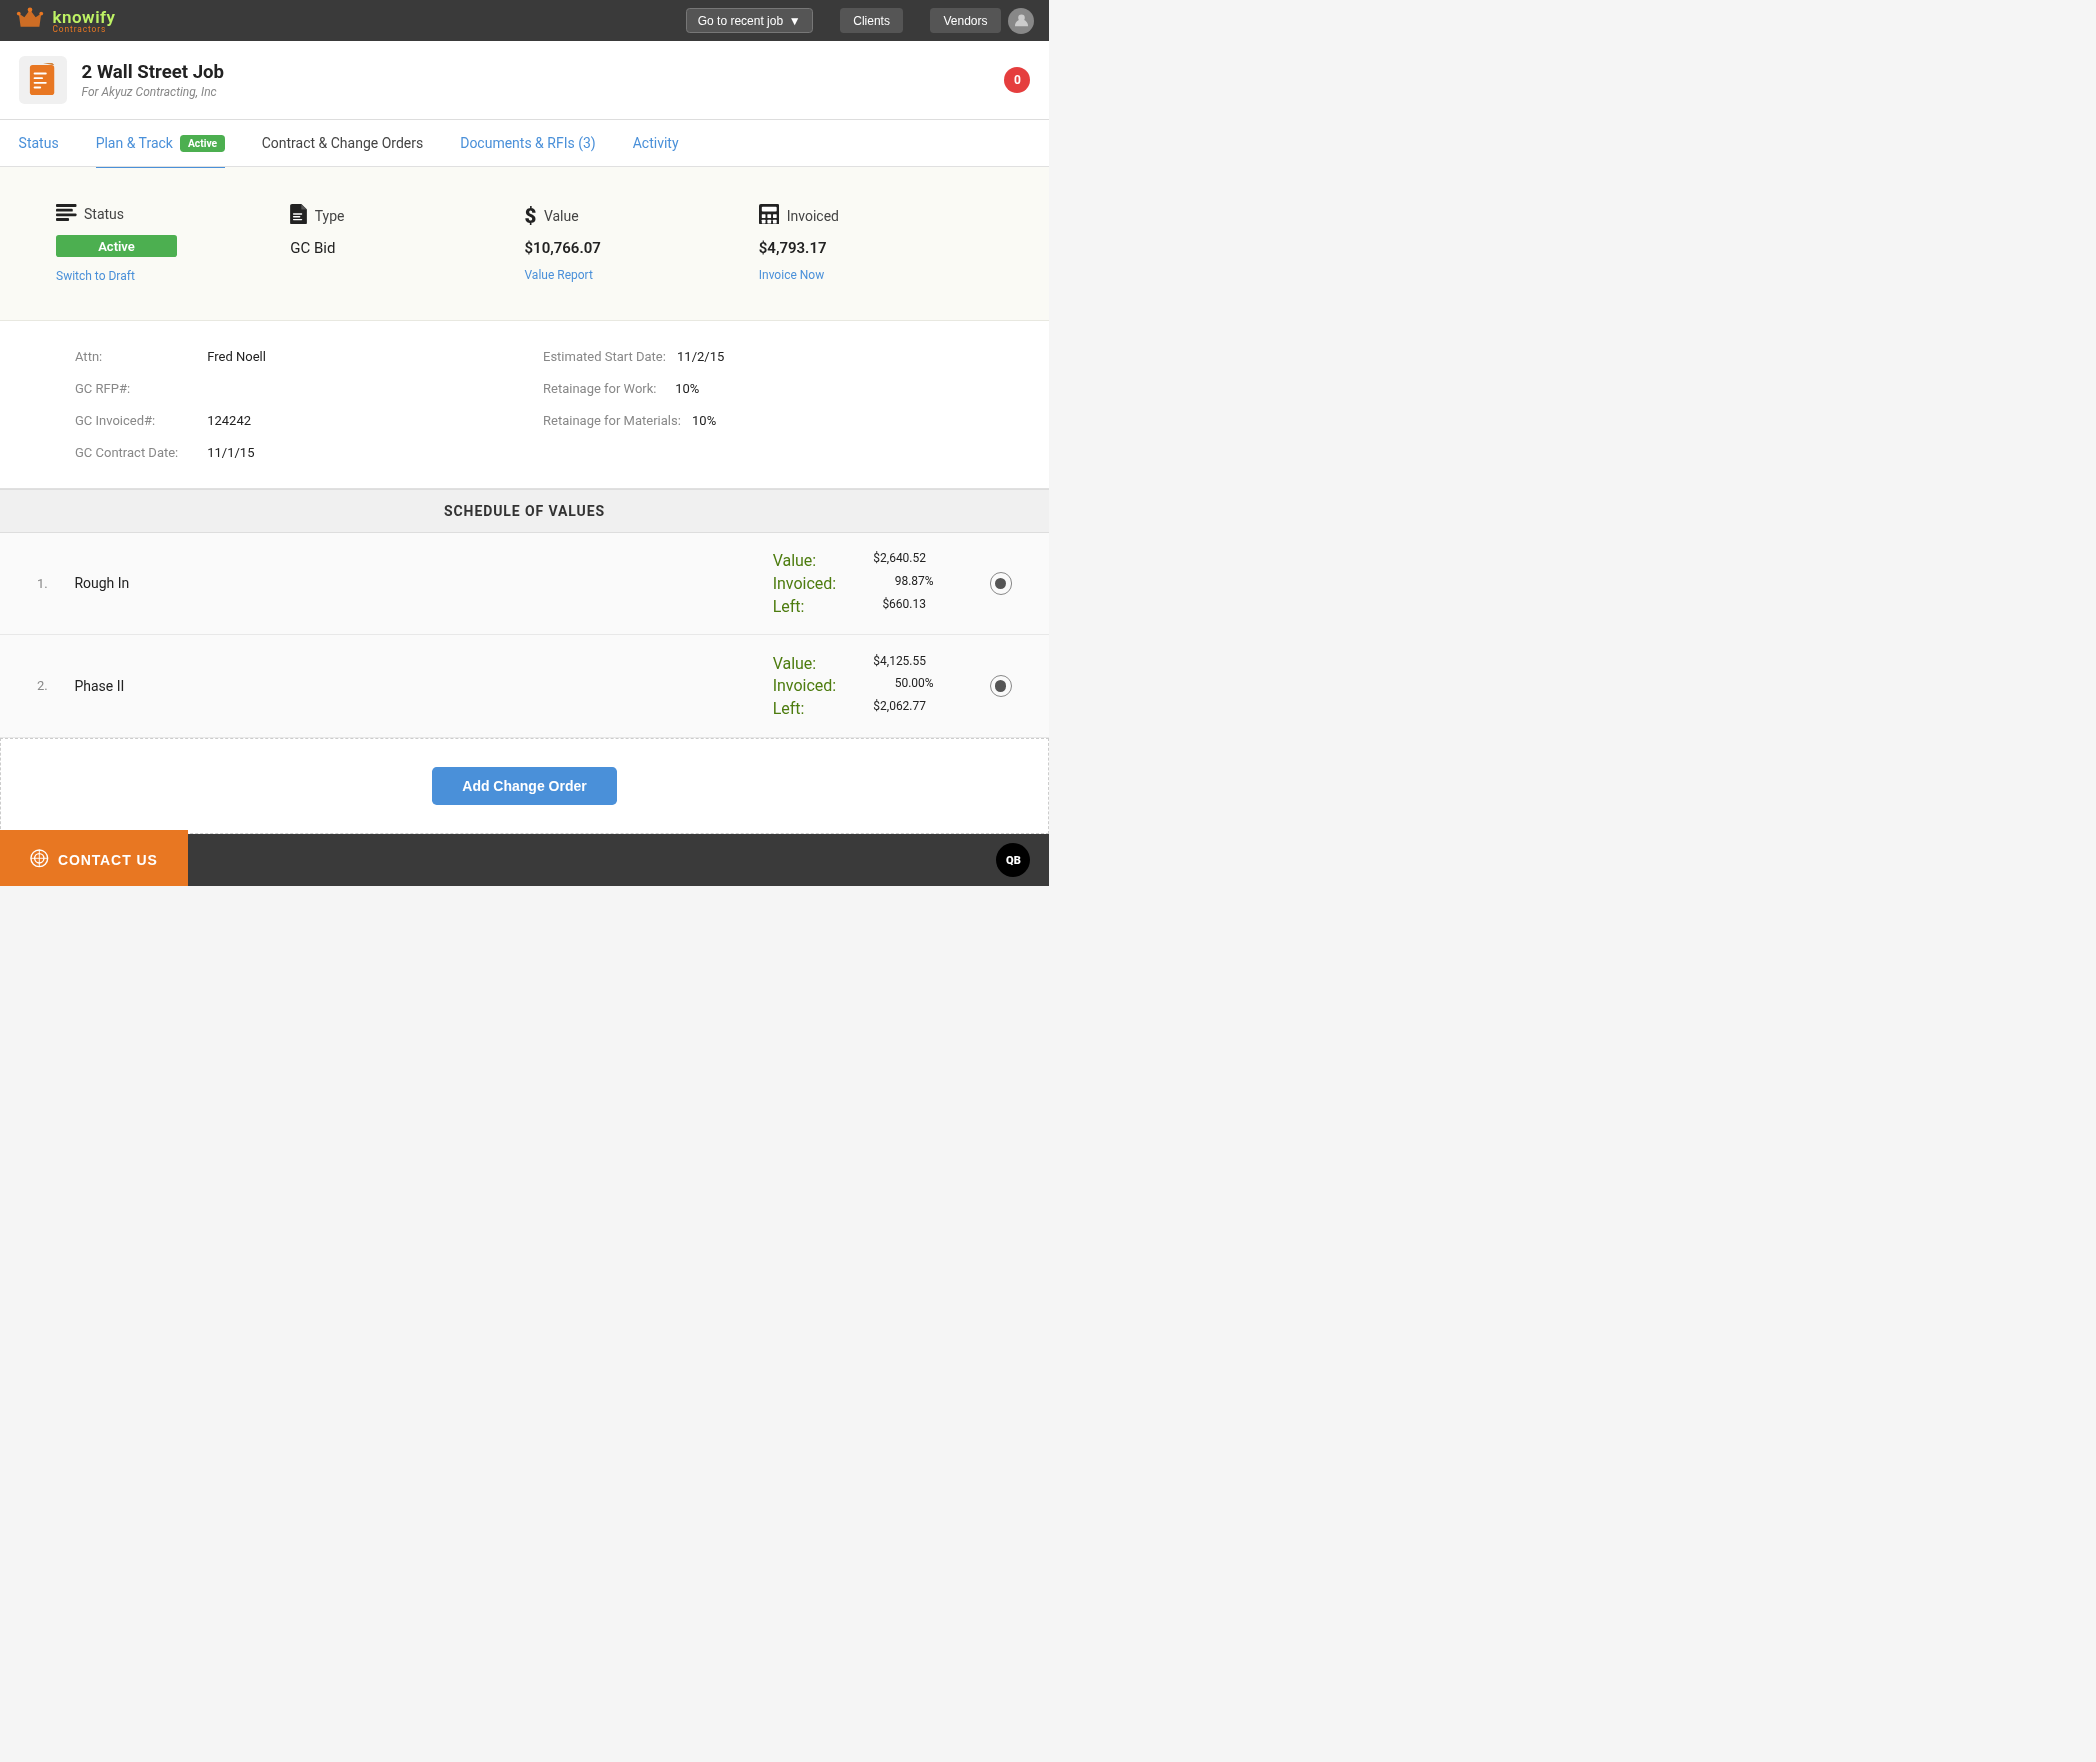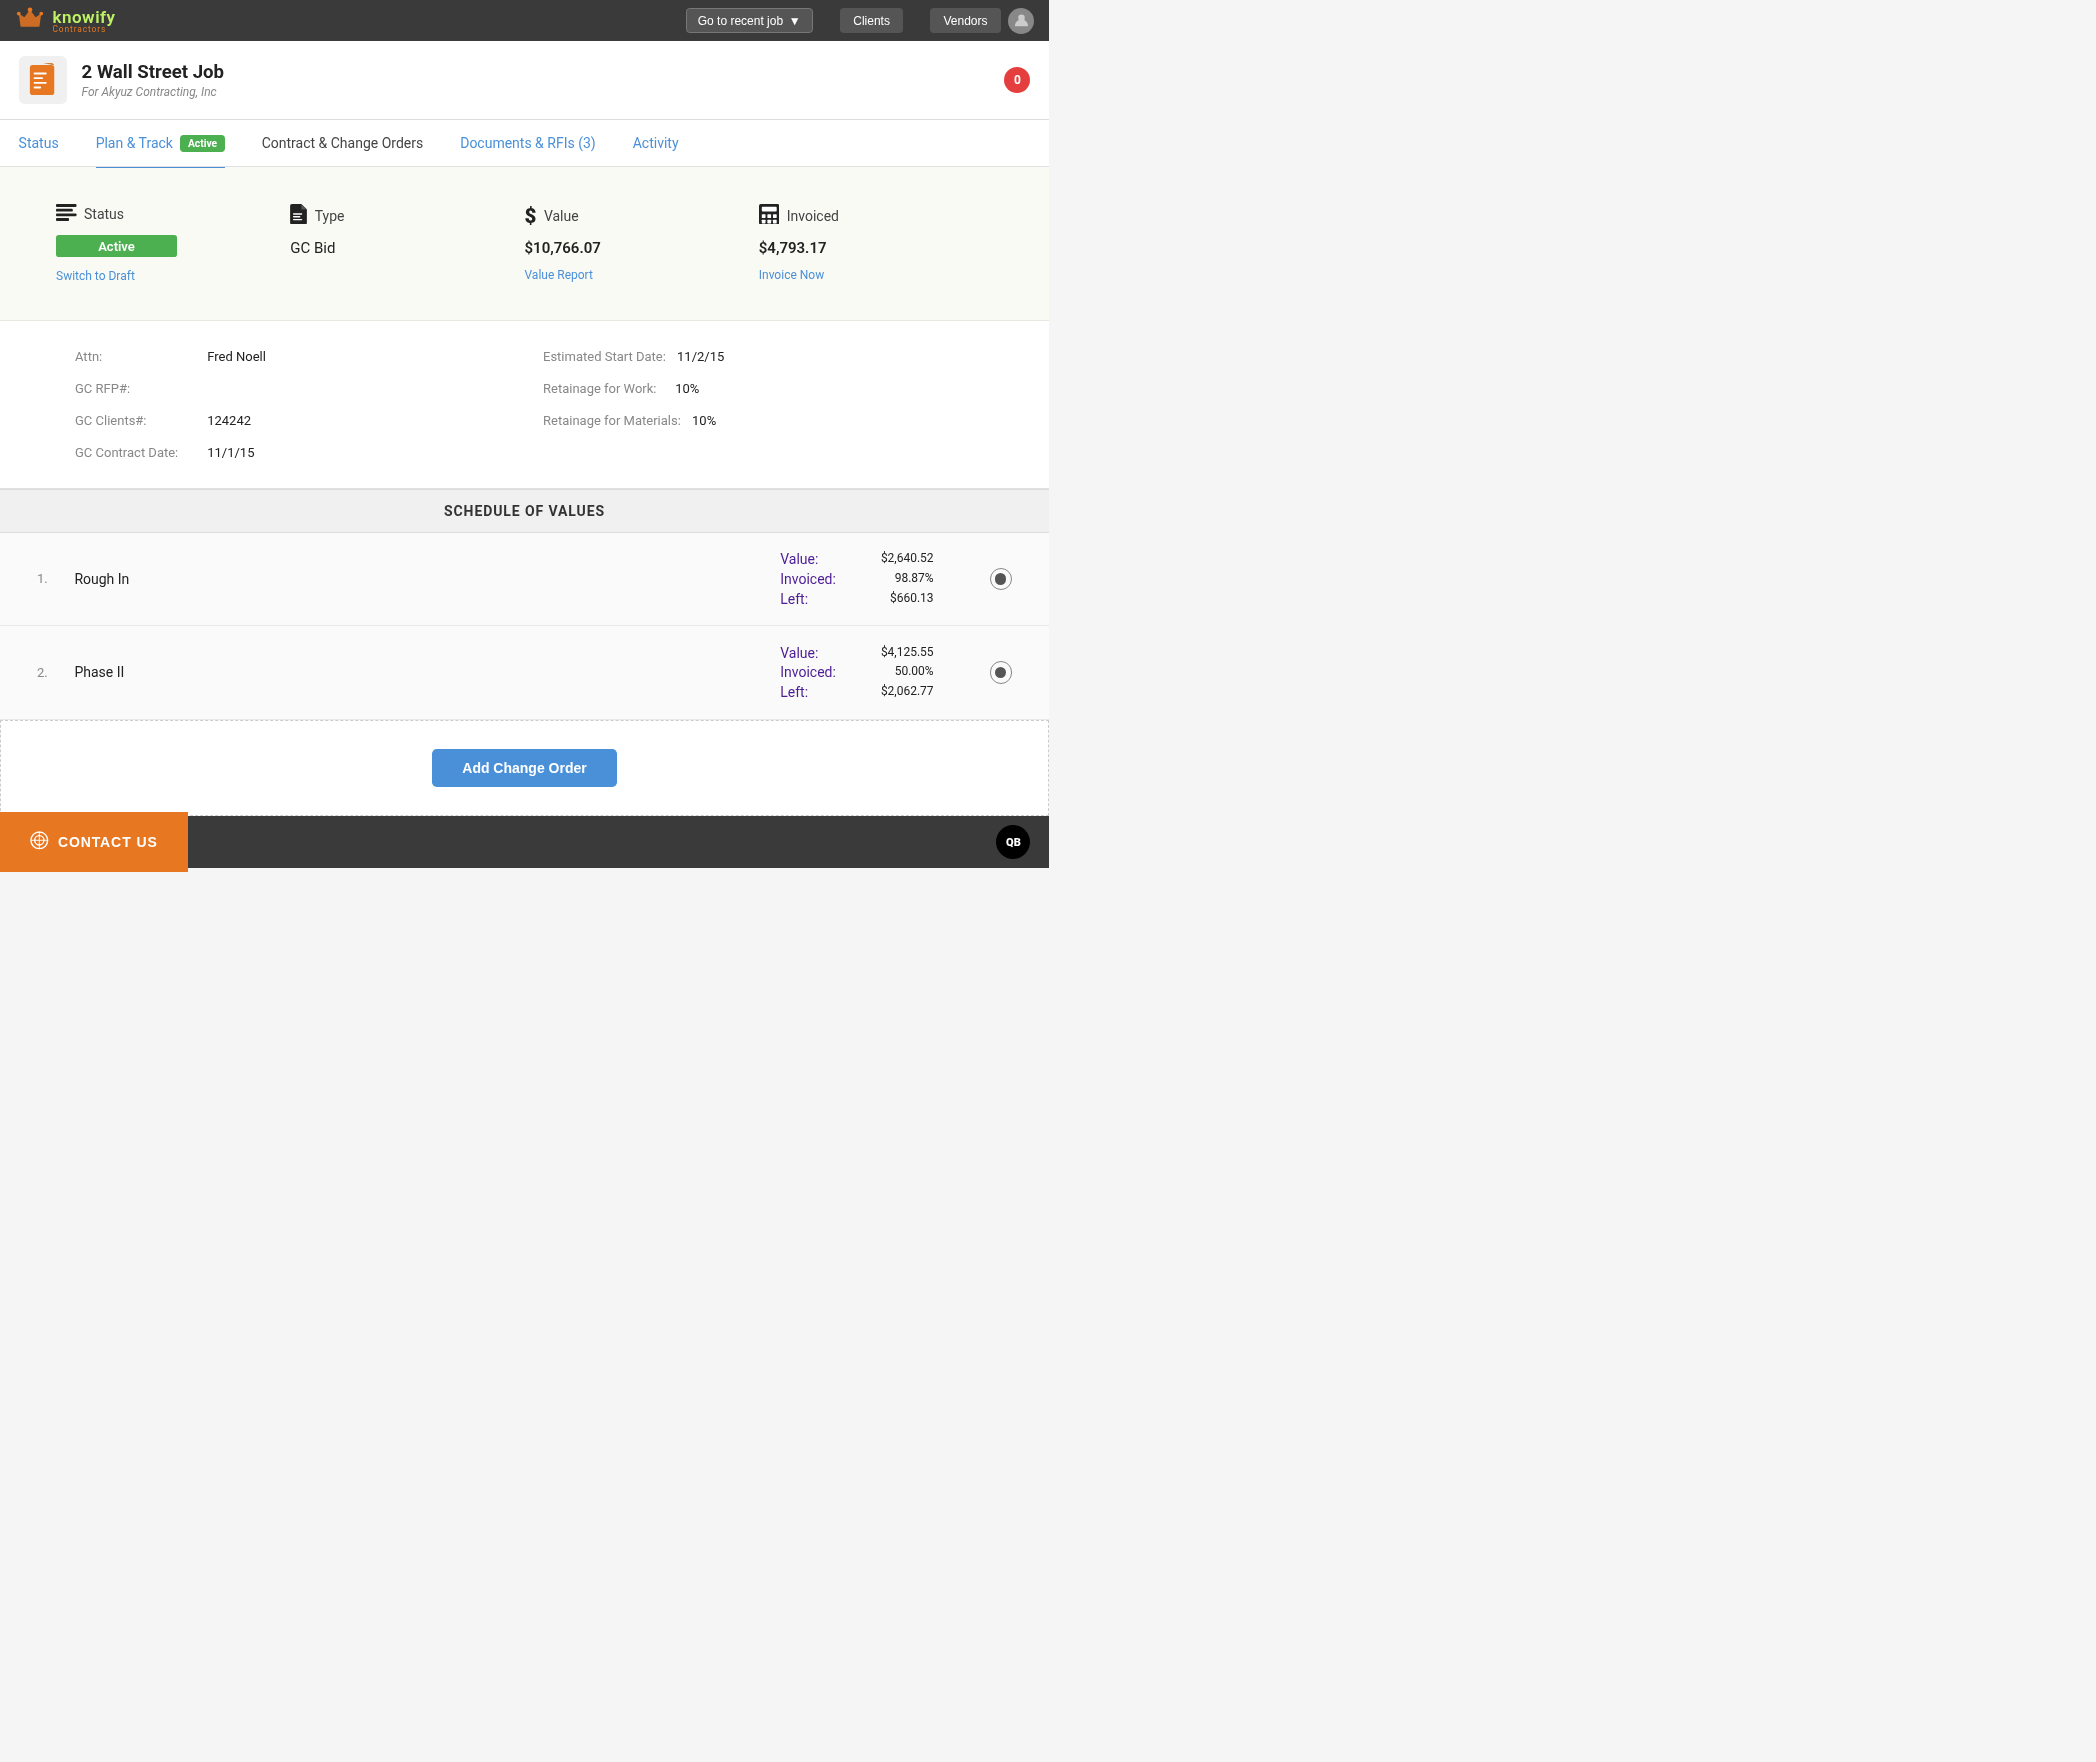--- a/index.html
+++ b/index.html
@@ -157,21 +157,21 @@
       align-items: center;
       justify-content: space-between;
     }
     .sov-row:nth-child(even) { background: #fafafa; }
     .sov-row-left { display: flex; align-items: center; gap: 15px; }
     .sov-row-num { color: #888; font-size: 13px; min-width: 22.4px; }
     .sov-row-name { color: #222; font-size: 14px; }
     .sov-row-right { display: flex; align-items: center; gap: 56px; }
     .sov-vals { display: flex; flex-direction: column; gap: 3.7px; }
     .sov-val-row { display: flex; gap: 22.4px; }
-    .sov-val-label { color: #4c1d95; font-size: 14px; min-width: 56px; }
+    .sov-val-label { color: #4d7c0f; font-size: 16px; min-width: 56px; }
     .sov-val-value { color: #222; font-size: 12px; text-align: right; min-width: 75px; }
     .radio-circle {
       width: 22.4px; height: 22.4px; border-radius: 50%; border: 1.9px solid #888;
       display: flex; align-items: center; justify-content: center;
     }
     .radio-inner {
       width: 11.2px; height: 11.2px; border-radius: 50%; background: #555;
     }
 
     
@@ -352,21 +352,21 @@
   <div class="details-left">
     <div class="detail-row">
       <span class="detail-label">Attn:</span>
       <span class="detail-value">Fred Noell</span>
     </div>
     <div class="detail-row">
       <span class="detail-label">GC RFP#:</span>
       <span class="detail-value"></span>
     </div>
     <div class="detail-row">
-      <span class="detail-label">GC Clients#:</span>
+      <span class="detail-label">GC Invoiced#:</span>
       <span class="detail-value">124242</span>
     </div>
     <div class="detail-row">
       <span class="detail-label">GC Contract Date:</span>
       <span class="detail-value">11/1/15</span>
     </div>
   </div>
   <div class="details-right">
     <div class="detail-row">
       <span class="detail-label">Estimated Start Date:</span>

